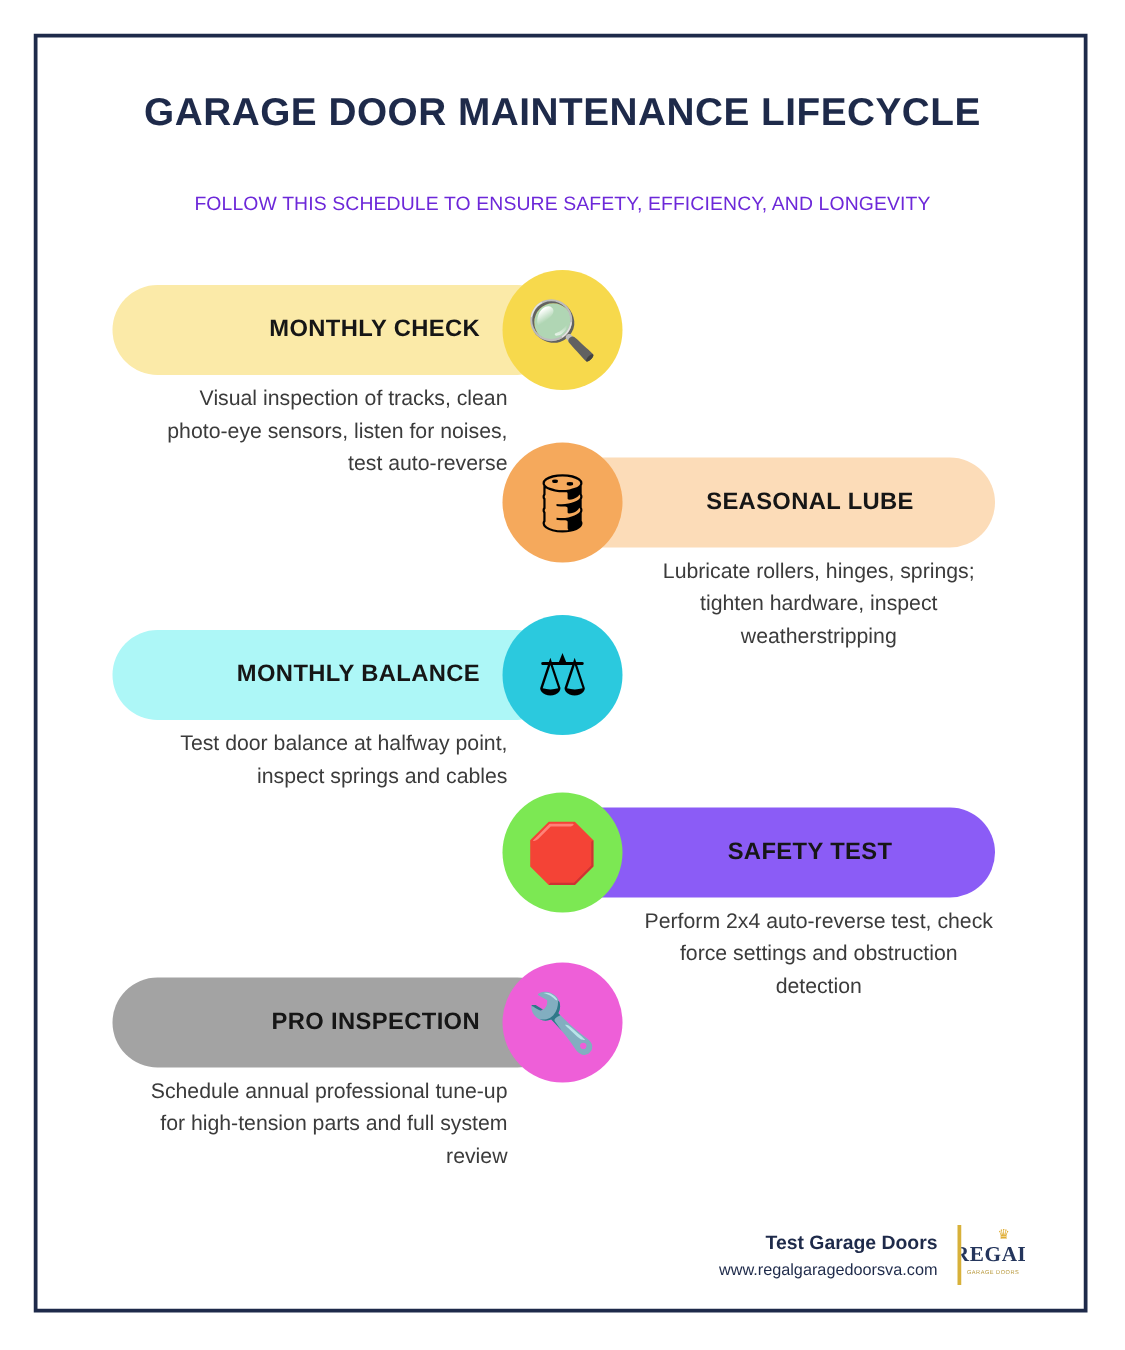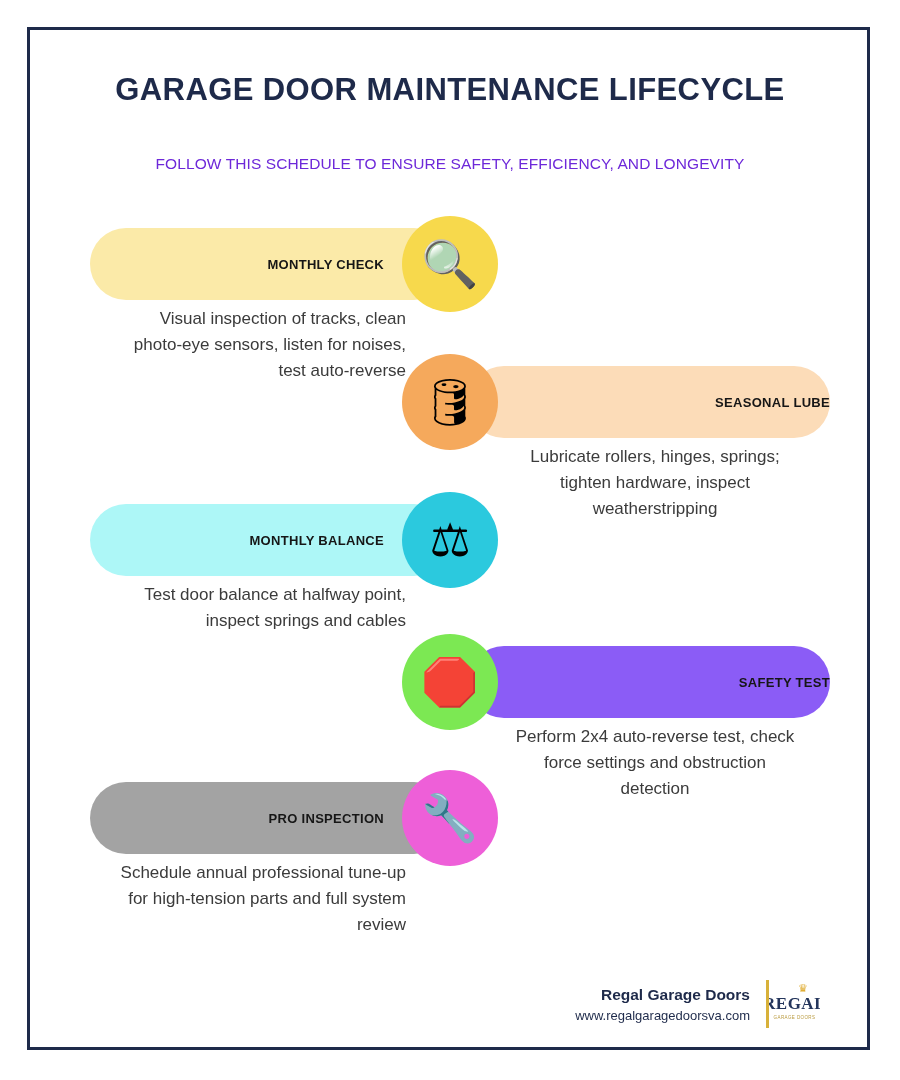--- a/index.html
+++ b/index.html
@@ -80,27 +80,27 @@
     align-items: center;
     box-sizing: border-box;
   }
   .step.left .pill {
     left: 90px;
     width: 360px;
     justify-content: flex-end;
     padding-right: 66px;
   }
   .step.right .pill {
-    left: 468px;
+    left: 434px;
     width: 362px;
-    justify-content: flex-end;
+    justify-content: center;
     padding-left: 66px;
   }
   .pill-label {
-    font-size: 13px;
+    font-size: 19px;
     font-weight: bold;
     color: #161616;
     letter-spacing: 0.3px;
     white-space: nowrap;
   }
 
   
   .circle {
     position: absolute;
     width: 96px;
@@ -253,21 +253,21 @@
         </div>
         <div class="circle" style="background: rgb(238, 95, 216);">
           <span class="glyph">🔧</span>
         </div>
         <div class="desc">Schedule annual professional tune-up for high-tension parts and full system review</div>
       </div>
     </div>
 
   <div class="footer">
     <div class="footer-text">
-      <div class="brand-name">Regal Garage Doors</div>
+      <div class="brand-name">Test Garage Doors</div>
       <div class="brand-url">www.regalgaragedoorsva.com</div>
     </div>
     <div class="logo">
       <span class="logo-crown">♛</span>
       <span class="logo-word">REGAL</span>
       <span class="logo-sub">GARAGE DOORS</span>
     </div>
   </div>
 
 </div>

